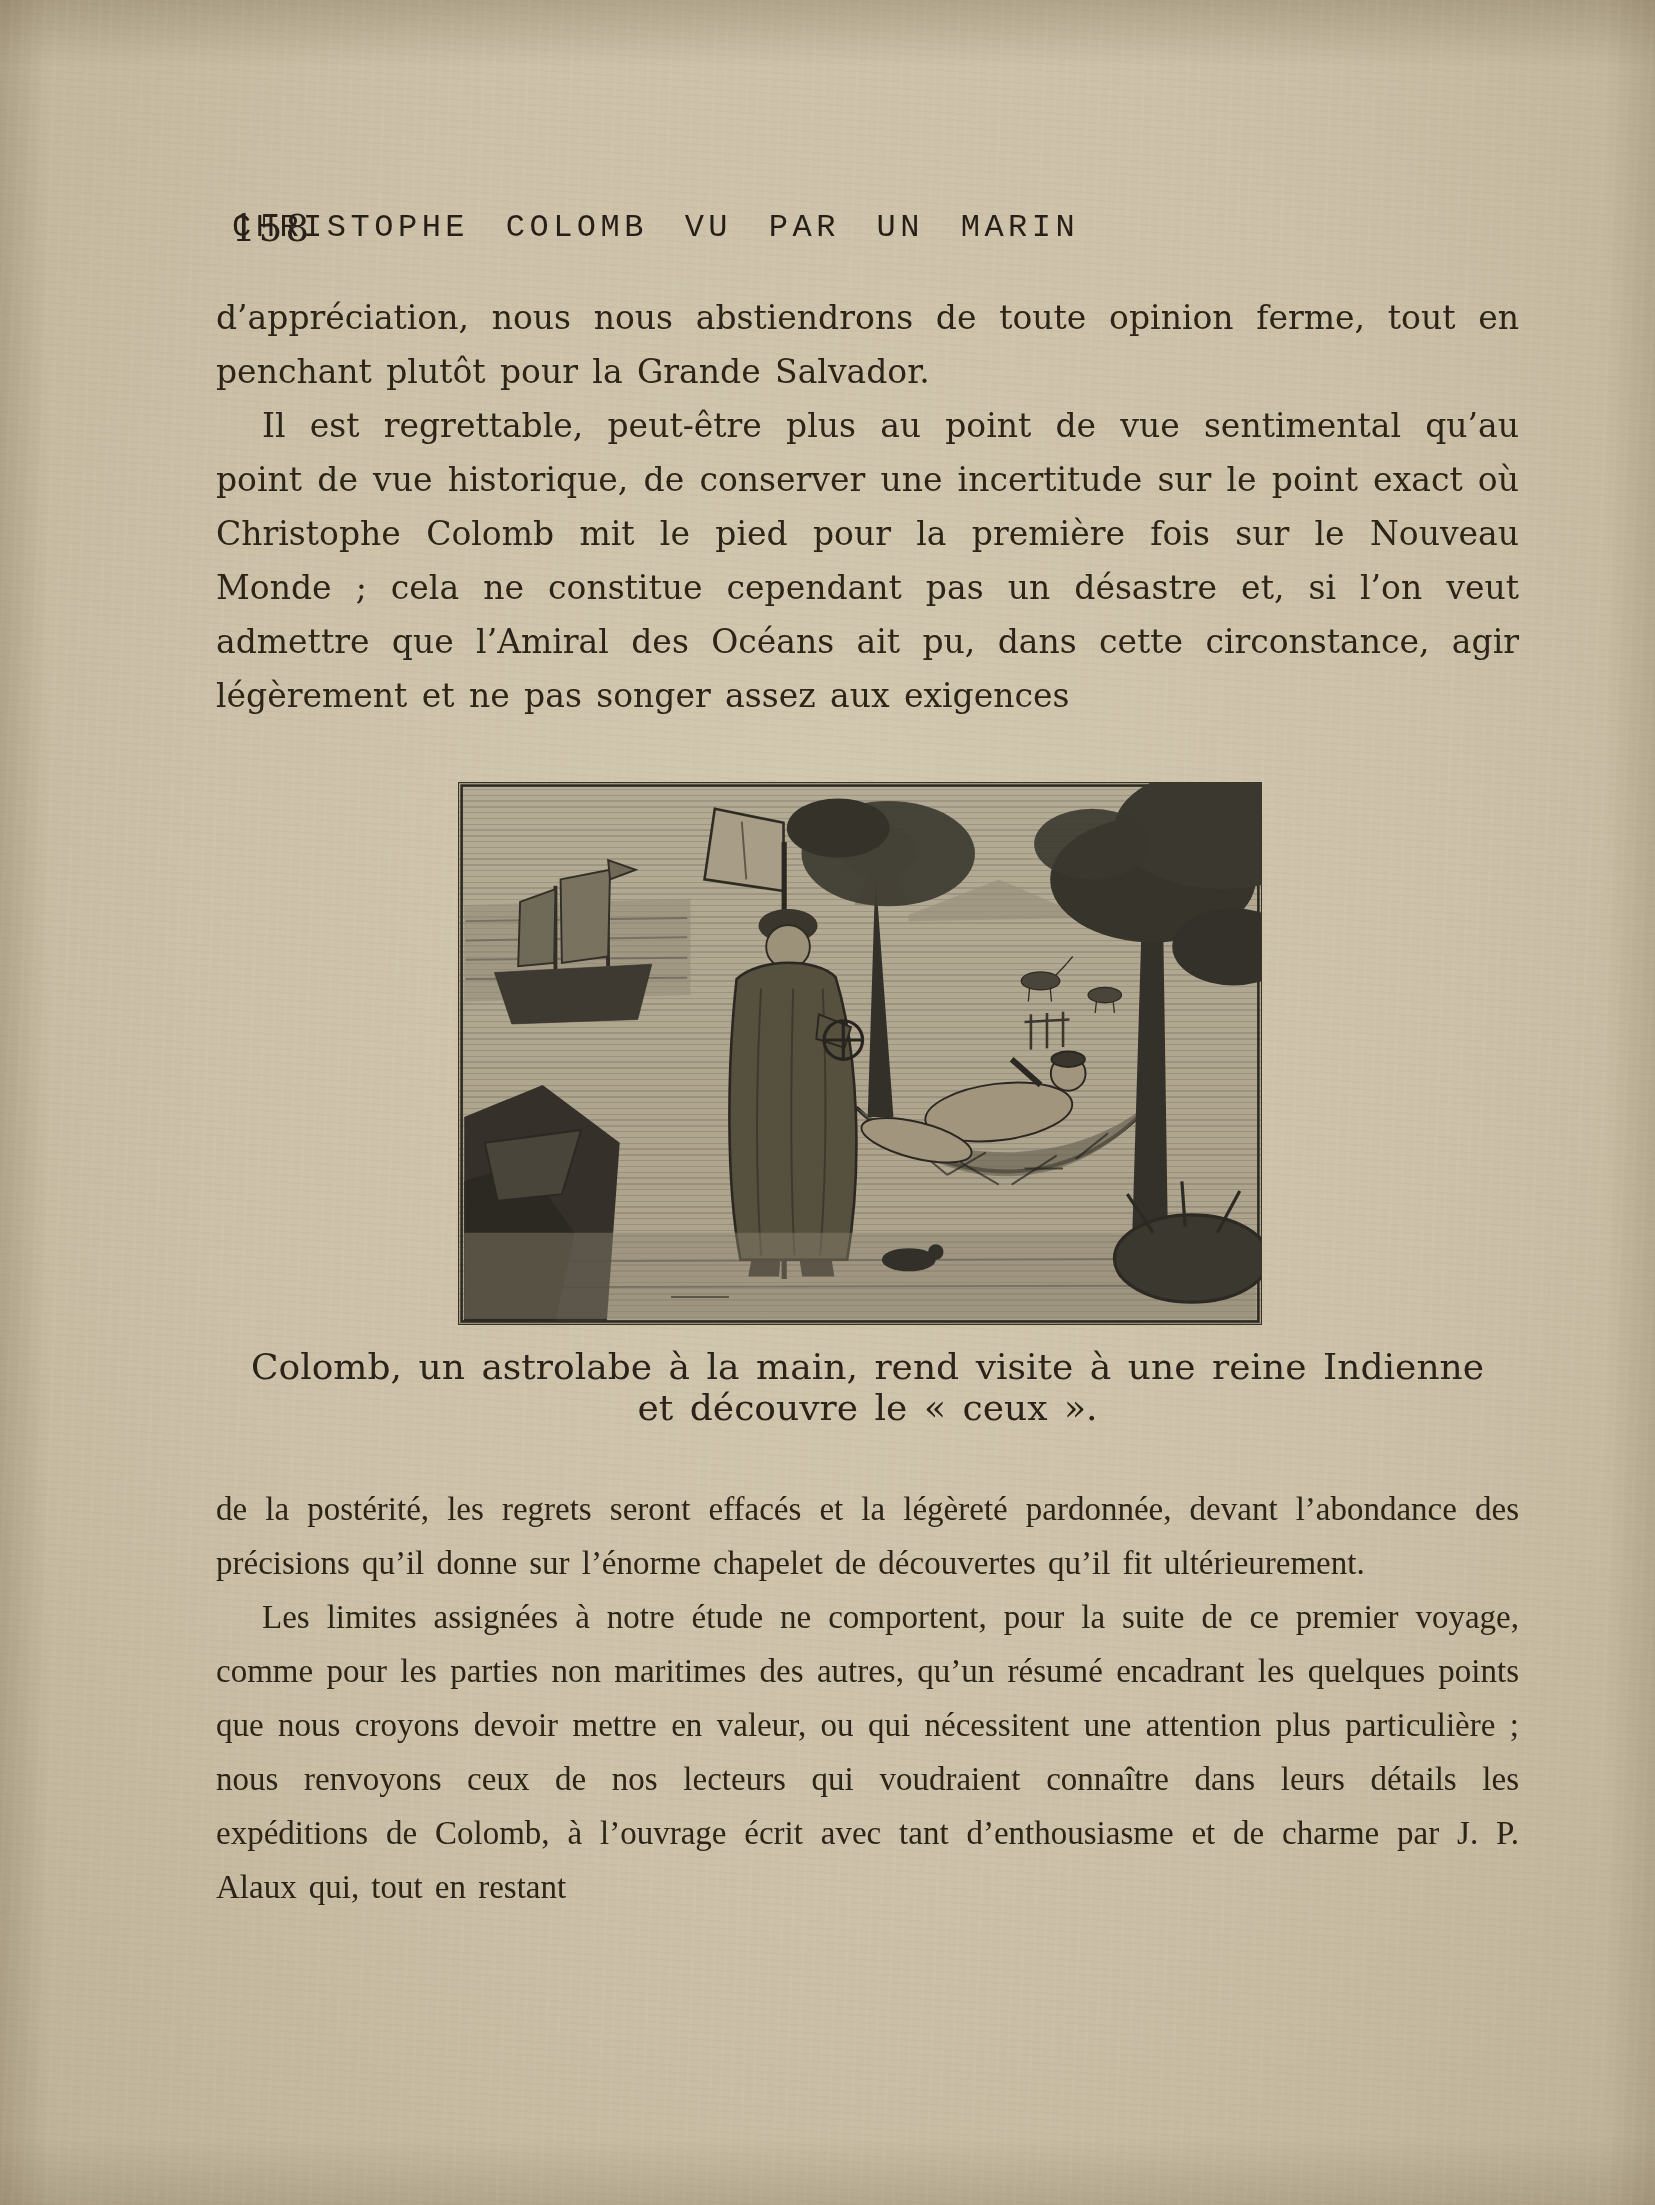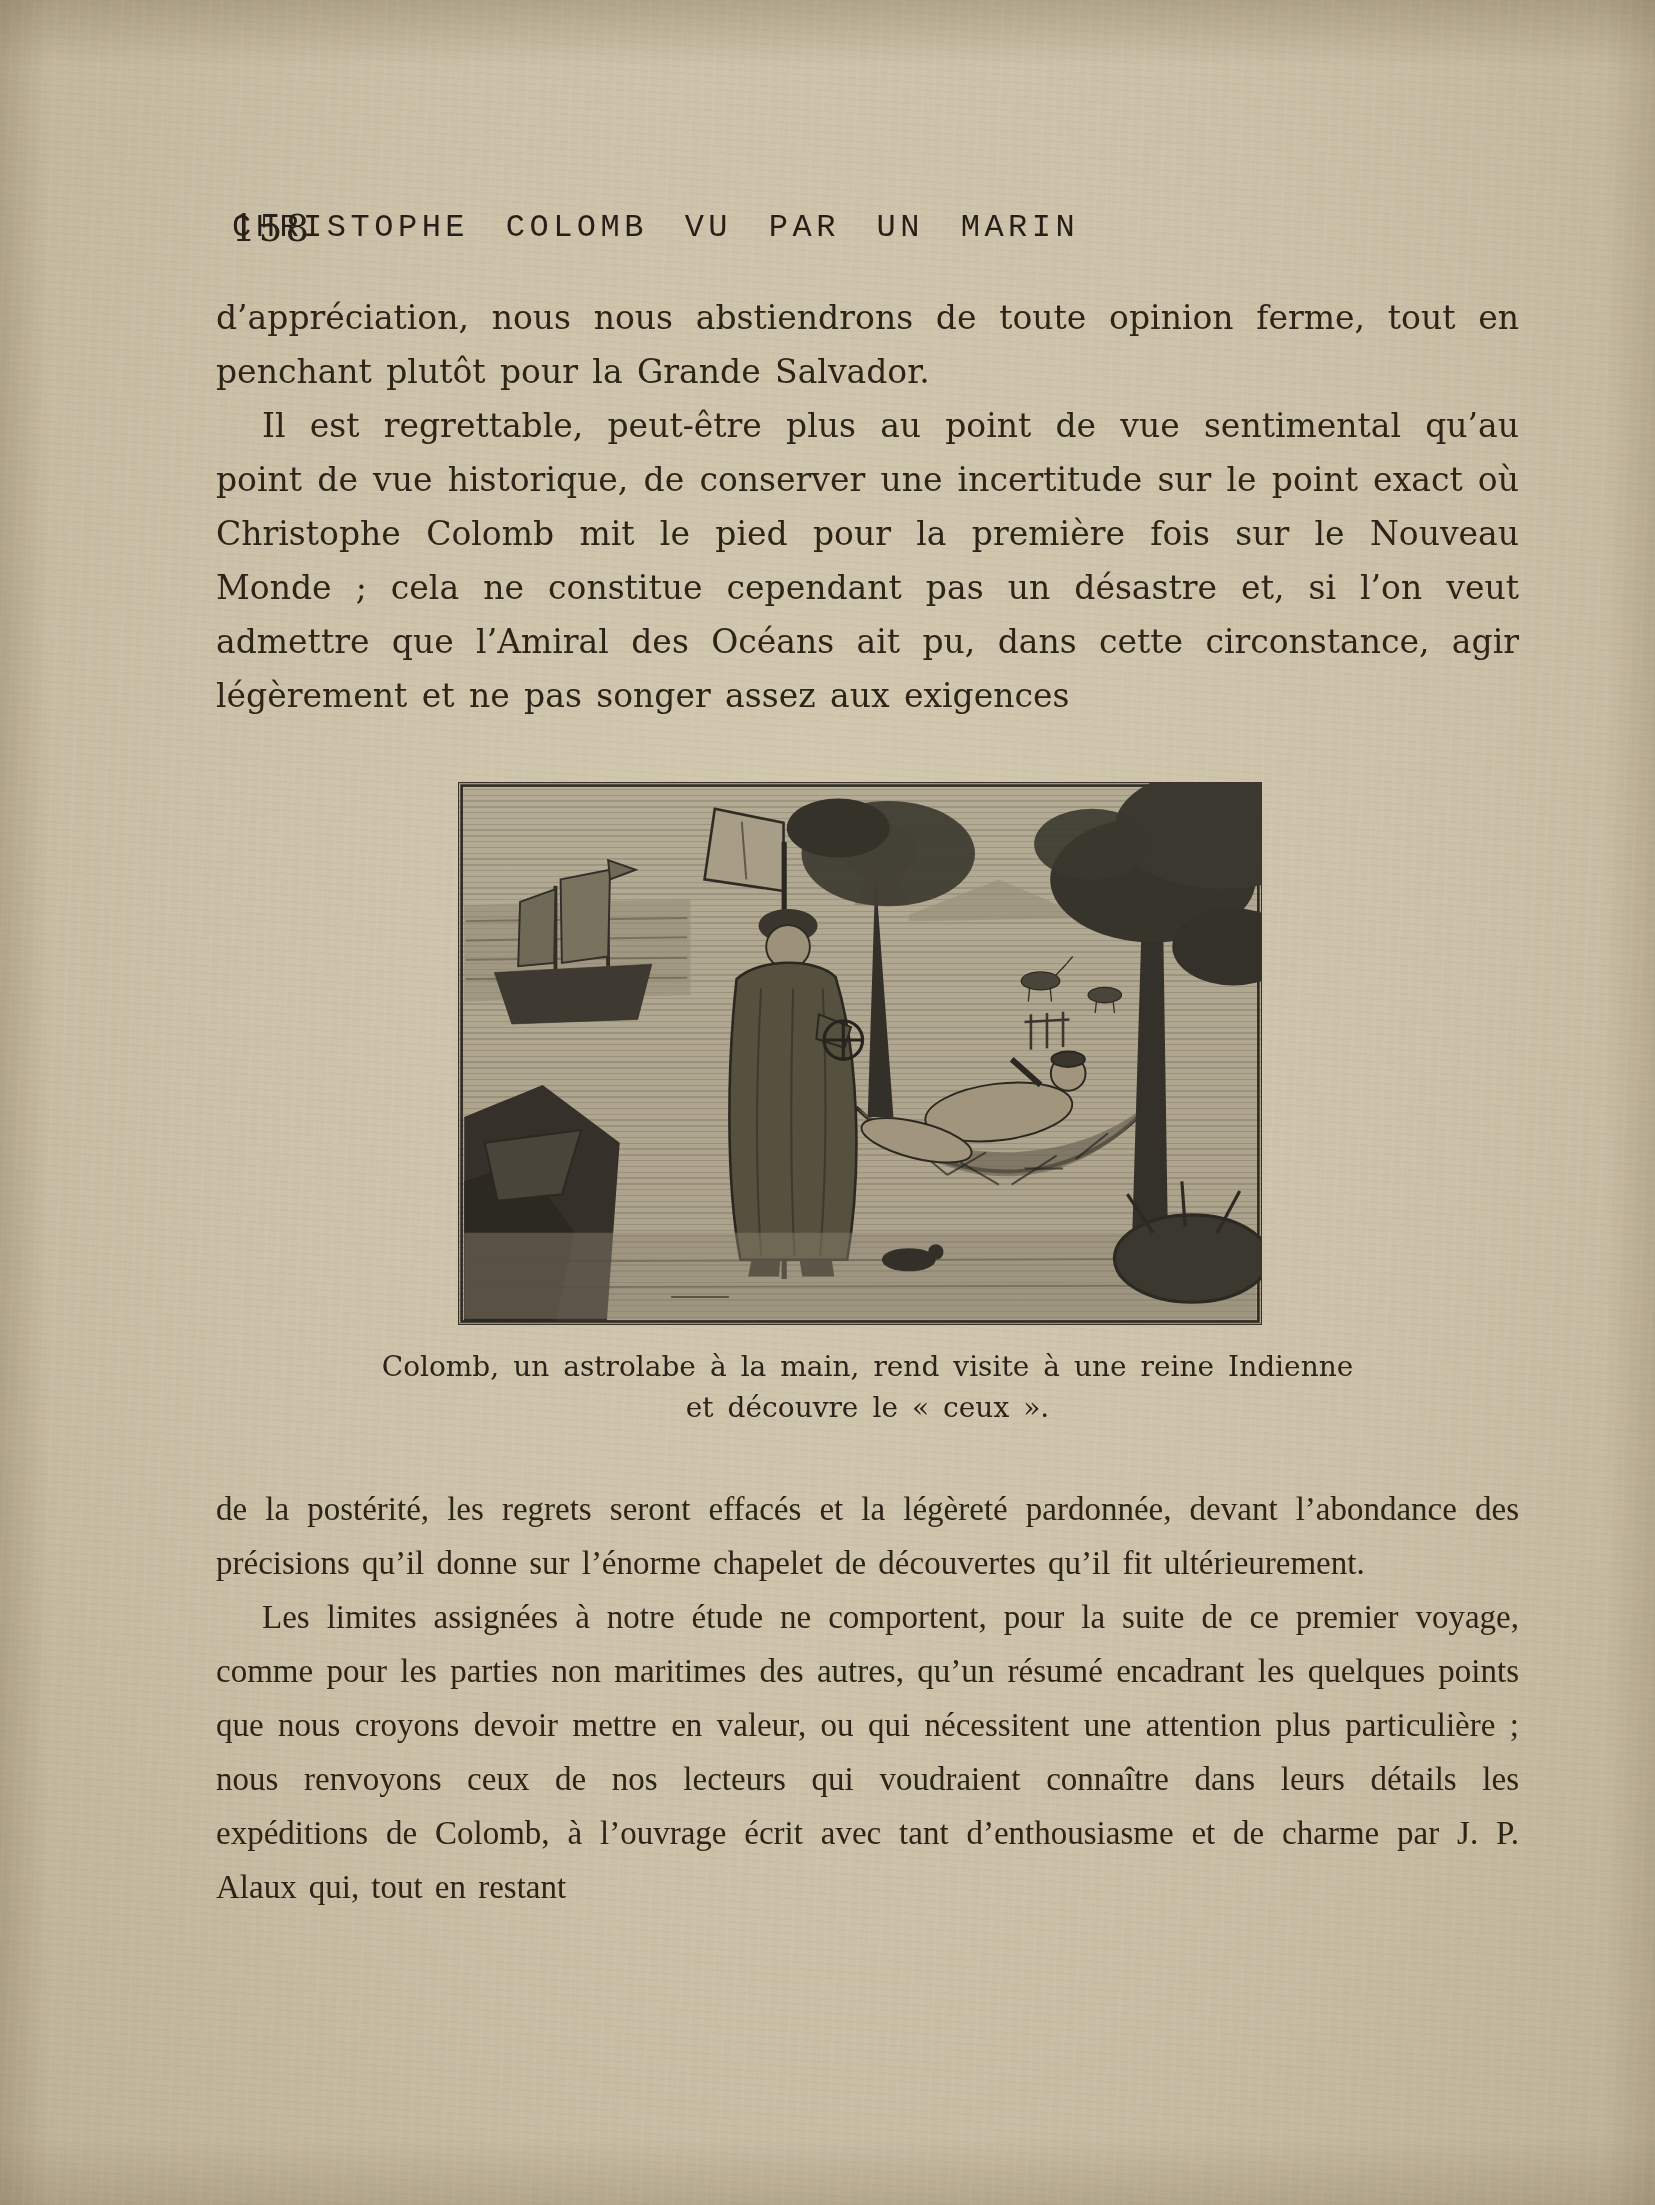--- a/index.html
+++ b/index.html
@@ -42,21 +42,21 @@
     position:absolute;left:459px;top:783px;width:802px;height:541px;
     background:
       repeating-linear-gradient(180deg, rgba(58,52,42,0.18) 0 1.3px, rgba(0,0,0,0) 1.3px 5.8px),
       linear-gradient(#b4ab95,#aca28c);
     outline:1.9px solid #3a332a;
     box-shadow:0 0 0 0.6px rgba(255,250,235,0.25);
   }
   .figure svg{display:block;width:100%;height:100%;}
   .caption{
     position:absolute;left:216px;top:1346px;width:1303px;
-    text-align:center;font-size:28px;line-height:41px;color:#2b2219;
+    text-align:center;font-size:36px;line-height:41px;color:#2b2219;
     word-spacing:5.1px;
   }
 </style>
 </head>
 <body>
 
 <div class="page">
   <div class="grain"></div>
 
   <div class="header-row">

